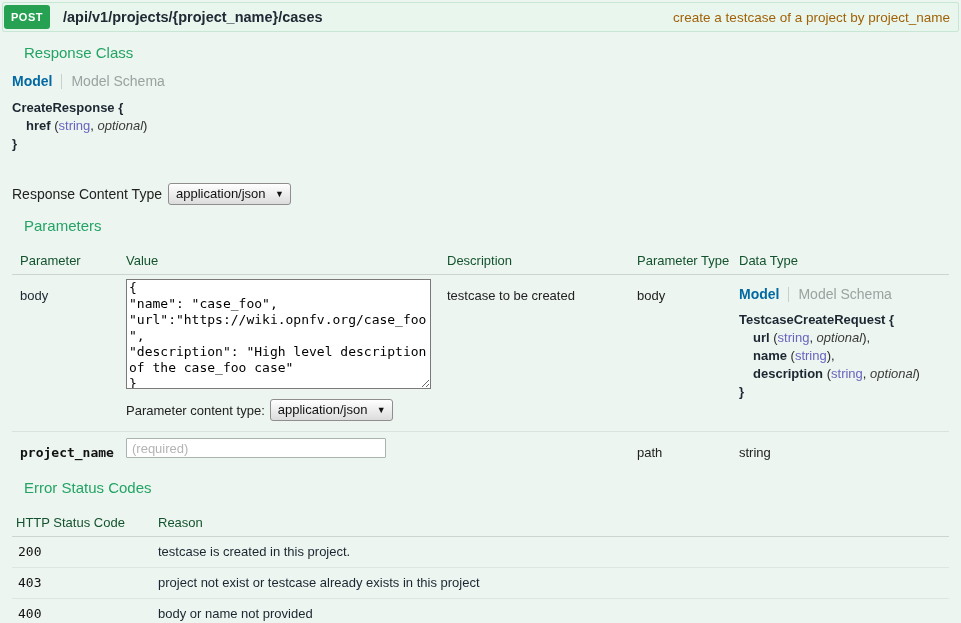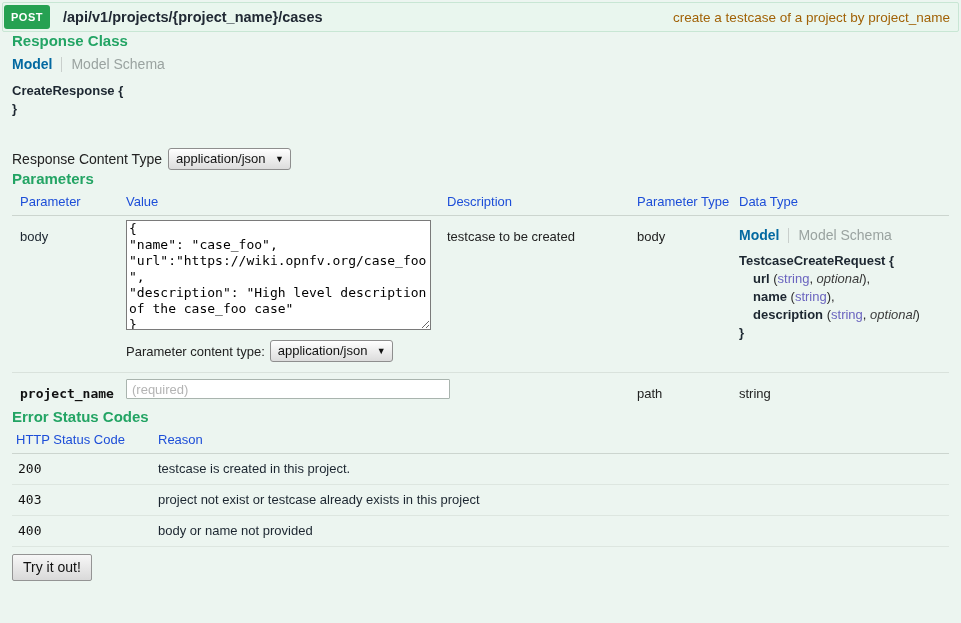--- a/index.html
+++ b/index.html
@@ -9,21 +9,21 @@
   
   .op-header{height:28px;background:#e9f6ee;border:1px solid #c8e6d4;border-radius:2px;
     display:flex;align-items:center;text-align:center;}
   .method-badge{background:#26a152;color:#fff;font-weight:bold;font-size:11px;letter-spacing:.5px;
     border-radius:3px;margin:1px;height:24px;width:46px;display:flex;align-items:center;justify-content:center;}
   .op-path{margin-left:12px;font-size:14.5px;font-weight:700;color:#212934;text-decoration:none;}
   .op-summary{margin-left:auto;margin-right:8px;font-size:13.5px;color:#a16207;text-decoration:none;cursor:pointer;}
 
   
   .content{padding:0 10px;}
-  h2.section{font-size:15px;font-weight:700;color:#23a464;margin:0;}
+  h2.section{font-size:15px;font-weight:400;color:#23a464;margin:12px;}
   .rc-title{margin-top:23px;}
   .tabs{display:flex;align-items:center;margin-top:7px;font-size:14px;}
   .tab-active{font-weight:700;color:#0369a1;cursor:pointer;}
   .tab-divider{width:1px;height:15px;background:#c9cfcc;margin:0 9px;}
   .tab-inactive{color:#9aa3a0;cursor:pointer;}
 
   .signature{margin-top:10px;font-size:13px;line-height:18px;color:#2b2b2b;}
   .signature strong{color:#1c2630;}
   .sig-prop{padding-left:14px;}
   .sig-type{color:#6a64bf;}
@@ -35,21 +35,21 @@
   .select-wrap{position:relative;display:inline-block;}
   select{-webkit-appearance:none;appearance:none;font-family:"Liberation Sans",sans-serif;
     font-size:13px;color:#111;padding:2px 24px 3px 7px;border:1px solid #8e8e8e;border-radius:3px;
     background:linear-gradient(#ffffff,#dcdcdc);cursor:pointer;}
   .select-arrow{position:absolute;right:7px;top:50%;transform:translateY(-54%);
     font-size:9px;color:#111;pointer-events:none;}
 
   
   .params-title{margin-top:15px;}
   table{border-collapse:collapse;width:100%;table-layout:fixed;}
-  th{font-size:13px;font-weight:400;color:#1d4ed8;text-align:left;padding:7px 0 6px 0;
+  th{font-size:13px;font-weight:400;color:#14532d;text-align:left;padding:7px 0 6px 0;
      border-bottom:1px solid #ccd5cf;}
   td{vertical-align:top;font-size:13px;padding:0;margin-left:12px;}
   .params th:first-child{padding-left:8px;}
   .params td:first-child{padding-left:8px;}
   .param-name{padding-top:13px;color:#1c2630;}
   .param-name-req{padding-top:13px;font-family:"DejaVu Sans Mono",monospace;font-weight:700;color:#111;}
   .row-sep td{border-top:1px solid #d9e2dc;}
 
   textarea.body-json{width:305px;height:110px;box-sizing:border-box;margin-top:4px;
     font-family:"DejaVu Sans Mono",monospace;font-size:13px;line-height:16px;color:#000;
@@ -61,21 +61,21 @@
   textarea.body-json::-webkit-scrollbar-thumb{background:#cdcdcd;border:1px solid #a3a3a3;}
   textarea.body-json::-webkit-scrollbar-button{height:15px;background:#e6e6e6;border:1px solid #b8b8b8;}
 
   .pct-row{margin-top:7px;margin-bottom:10px;font-size:13px;display:flex;align-items:center;}
   .pct-row .lbl{margin-right:5px;}
 
   .cell-pad{padding-top:13px;}
   .dt-tabs{margin-top:11px;}
   .dt-sig{margin-top:9px;}
 
-  input.param-input{width:324px;height:20px;box-sizing:border-box;margin-top:6px;margin-bottom:9px;
+  input.param-input{width:260px;height:20px;box-sizing:border-box;margin-top:6px;margin-bottom:9px;
     border:1px solid #a9b4ae;border-radius:1px;background:#fff;font-size:13px;
     font-family:"Liberation Sans",sans-serif;padding:0 5px;color:#222;}
   input.param-input::placeholder{color:#b4b4b4;}
 
   
   .err-title{margin-top:12px;}
   .errors th{border-bottom:1px solid #ccd5cf;}
   .errors th:first-child{padding-left:4px;}
   .errors td{border-bottom:1px solid #dde6e0;padding:7px 0 8px 0;}
   .errors td:first-child{padding-left:6px;}
@@ -101,20 +101,21 @@
 
     
     <h2 class="section rc-title">Response Class</h2>
     <div class="tabs">
       <span class="tab-active">Model</span>
       <span class="tab-divider"></span>
       <span class="tab-inactive">Model Schema</span>
     </div>
     <div class="signature">
       <div><strong>CreateResponse {</strong></div>
+      <div class="sig-prop"><strong>href</strong><span> (</span><span class="sig-type">string</span><span>, </span><em>optional</em><span>)</span></div>
       <div><strong>}</strong></div>
     </div>
 
     
     <div class="ct-row">
       <span class="lbl">Response Content Type</span>
       <span class="select-wrap">
         <select>
           <option>application/json</option>
         </select>

